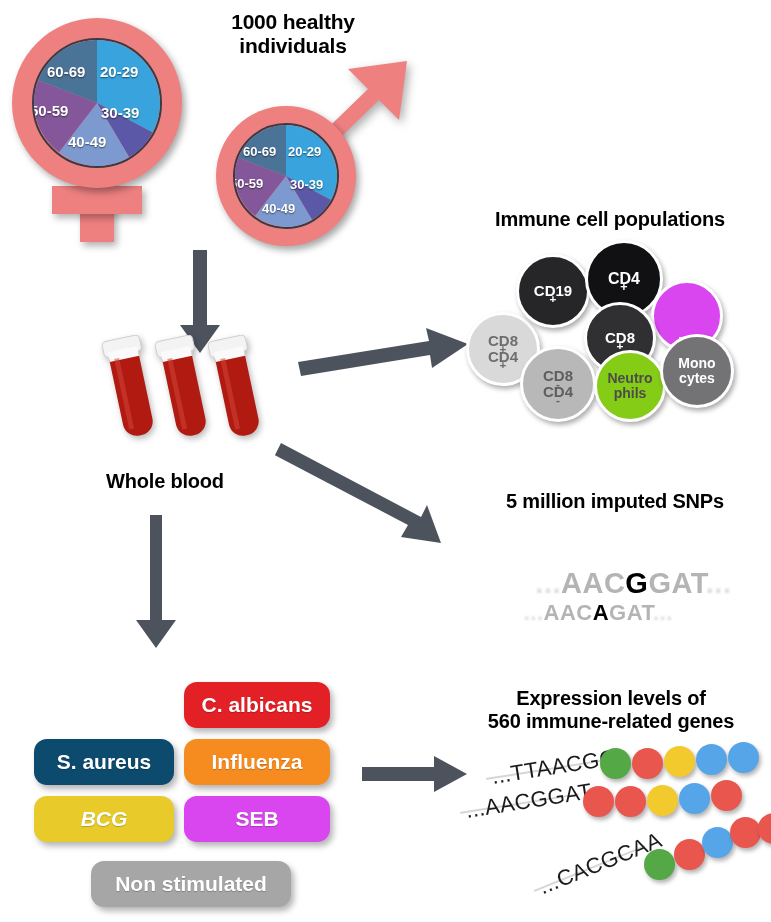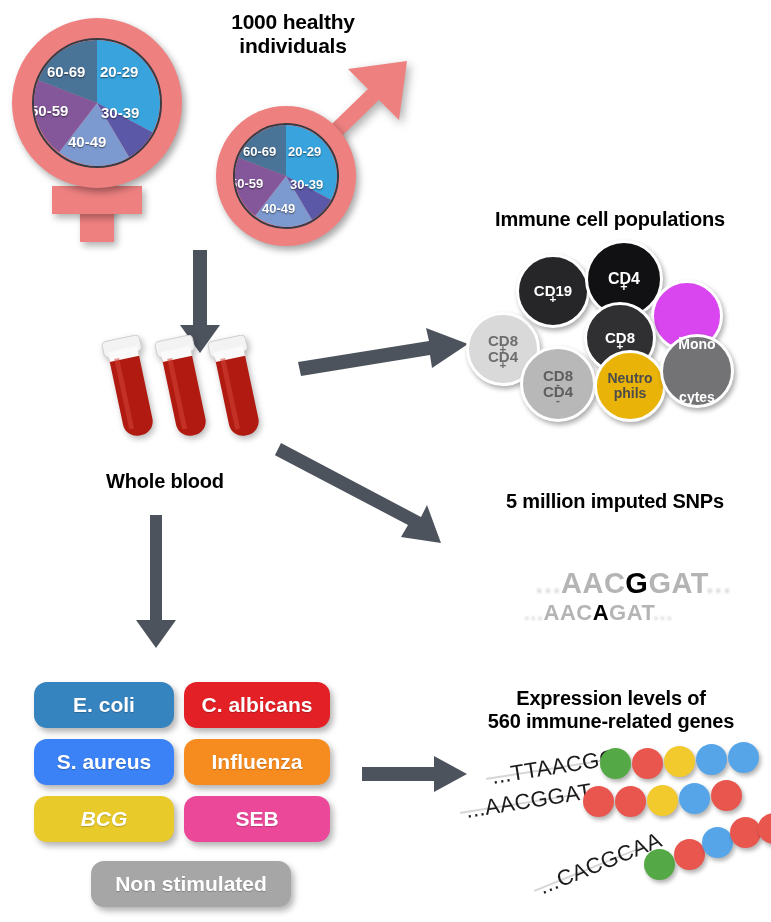--- a/index.html
+++ b/index.html
@@ -220,26 +220,26 @@
 
     <div class="cell" style="left:118px;top:62px;width:72px;height:72px;background:#303033;color:#ffffff;font-size:15px;">
       <span>CD8<span class="sup">+</span></span>
     </div>
 
     <div class="cell" style="left:54px;top:106px;width:76px;height:76px;background:#b8b8b8;color:#5e5e5e;font-size:15px;flex-direction:column;">
       <span>CD8<span class="sup">-</span></span>
       <span>CD4<span class="sup">-</span></span>
     </div>
 
-    <div class="cell" style="left:128px;top:110px;width:72px;height:72px;background:#eab308;color:#4c4c4c;font-size:14px;flex-direction:column;">
+    <div class="cell" style="left:128px;top:110px;width:72px;height:72px;background:#84cc16;color:#4c4c4c;font-size:14px;flex-direction:column;">
       <span>Neutro</span>
       <span>phils</span>
     </div>
 
-    <div class="cell" style="left:194px;top:94px;width:74px;height:74px;background:#737376;color:#ffffff;font-size:14px;flex-direction:column;justify-content:space-between;">
+    <div class="cell" style="left:194px;top:94px;width:74px;height:74px;background:#737376;color:#ffffff;font-size:14px;flex-direction:column;">
       <span>Mono</span>
       <span>cytes</span>
     </div>
   </div>
 
   <div class="hdr abs" style="left:470px;top:490px;width:290px;font-size:20px;">
     <span>5 million imputed SNPs</span>
   </div>
 
   <div class="abs" style="left:484px;top:534px;width:250px;height:34px;">
@@ -247,38 +247,35 @@
       <i class="f5">...</i><i class="f3">AAC</i><i class="f0">G</i><i class="f3">GAT</i><i class="f5">...</i>
     </div>
   </div>
 
   <div class="abs" style="left:484px;top:574px;width:250px;height:34px;">
     <div class="seq" style="left:0;top:0;font-size:22px;">
       <i class="f5">...</i><i class="f3">AAC</i><i class="f0">A</i><i class="f3">GAT</i><i class="f5">...</i>
     </div>
   </div>
 
-  <div class="pill" style="left:34px;top:682px;width:140px;height:46px;background:#3583bf;font-size:21px;">
-    <span>E. coli</span>
-  </div>
   <div class="pill" style="left:184px;top:682px;width:146px;height:46px;background:#e32026;font-size:21px;">
     <span>C. albicans</span>
   </div>
 
-  <div class="pill" style="left:34px;top:739px;width:140px;height:46px;background:#3b82f6;font-size:21px;">
+  <div class="pill" style="left:34px;top:739px;width:140px;height:46px;background:#0c4a6e;font-size:21px;">
     <span>S. aureus</span>
   </div>
   <div class="pill" style="left:184px;top:739px;width:146px;height:46px;background:#f68b1f;font-size:21px;">
     <span>Influenza</span>
   </div>
 
   <div class="pill" style="left:34px;top:796px;width:140px;height:46px;background:#e8cb2a;font-size:21px;font-style:italic;">
     <span>BCG</span>
   </div>
-  <div class="pill" style="left:184px;top:796px;width:146px;height:46px;background:#ec4899;font-size:21px;">
+  <div class="pill" style="left:184px;top:796px;width:146px;height:46px;background:#d946ef;font-size:21px;">
     <span>SEB</span>
   </div>
 
   <div class="pill" style="left:91px;top:853px;width:200px;height:46px;background:#a6a6a6;font-size:21px;margin-top:8px;">
     <span>Non stimulated</span>
   </div>
 
   <svg class="flow" style="left:362px;top:752px;" width="110" height="50" viewBox="0 0 110 50">
     <path d="M0,15 L72,15 L72,4 L105,22 L72,40 L72,29 L0,29 Z" fill="#4d535d"></path>
   </svg>

